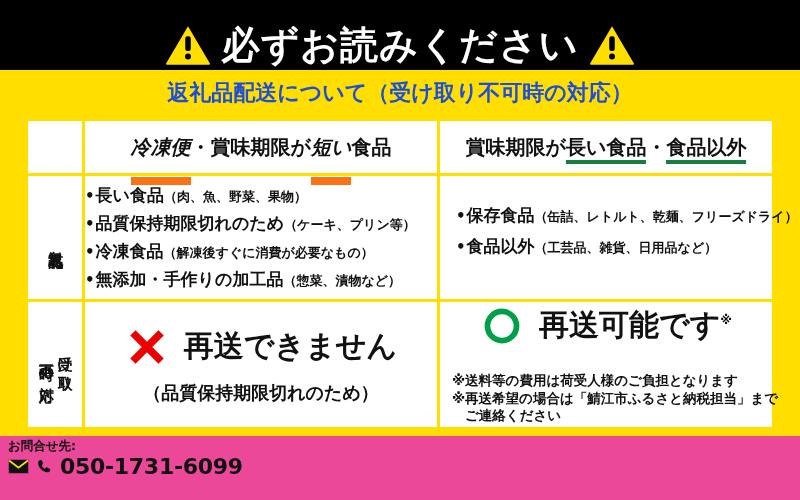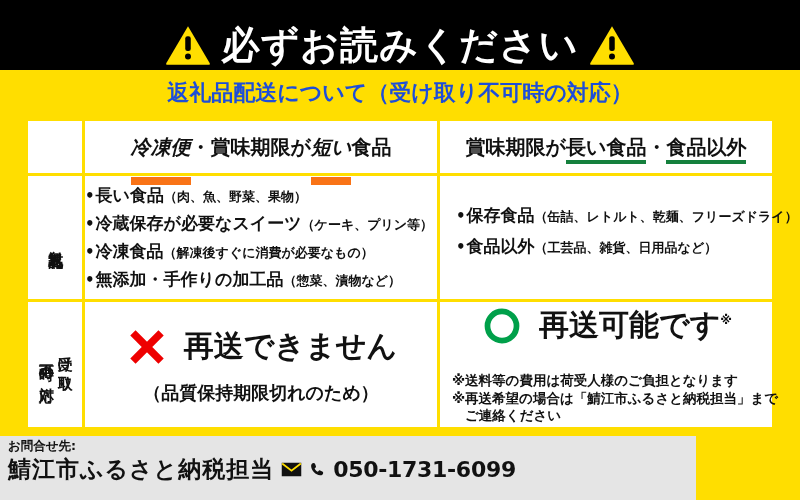--- a/index.html
+++ b/index.html
@@ -206,23 +206,23 @@
     line-height: 1.33;
     white-space: nowrap;
   }
   .note-indent { padding-left: 13px; }
 
   
   .footer {
     position: absolute;
     left: 0;
     top: 436px;
-    width: 696px;
+    width: 800px;
     height: 64px;
-    background: #e5e5e5;
+    background: #ec4899;
     padding: 2px 0 0 8px;
     box-sizing: border-box;
   }
   .footer-label {
     font-size: 12.5px;
     font-weight: bold;
     color: #111111;
     line-height: 1.2;
     margin-bottom: 1px;
   }
@@ -295,21 +295,21 @@
           </td>
         </tr>
 
         <tr>
           <td class="rowhead-cell">
             <span class="vert-text">対象返礼品</span>
           </td>
           <td class="list-cell">
             <ul class="bullet-list">
               <li><span>長い食品</span><span class="paren">（肉、魚、野菜、果物）</span></li>
-              <li><span>冷蔵保存が必要なスイーツ</span><span class="paren">（ケーキ、プリン等）</span></li>
+              <li><span>品質保持期限切れのため</span><span class="paren">（ケーキ、プリン等）</span></li>
               <li><span>冷凍食品</span><span class="paren">（解凍後すぐに消費が必要なもの）</span></li>
               <li><span>無添加・手作りの加工品</span><span class="paren">（惣菜、漬物など）</span></li>
             </ul>
           </td>
           <td class="list-cell right-list">
             <ul class="bullet-list">
               <li><span>保存食品</span><span class="paren">（缶詰、レトルト、乾麺、フリーズドライ）</span></li>
               <li><span>食品以外</span><span class="paren">（工芸品、雑貨、日用品など）</span></li>
             </ul>
           </td>
@@ -345,21 +345,20 @@
             </div>
           </td>
         </tr>
       </tbody>
     </table>
   </div>
 
   <div class="footer">
     <div class="footer-label">お問合せ先:</div>
     <div class="footer-main">
-      <span class="footer-org">鯖江市ふるさと納税担当</span>
       <svg class="mail-icon" viewBox="0 0 28 20">
         <rect x="1" y="1" width="26" height="18" fill="#111111"></rect>
         <path d="M1.5 2 L14 11.5 L26.5 2" fill="none" stroke="#FFDE00" stroke-width="2.4"></path>
       </svg>
       <svg class="phone-icon" viewBox="0 0 24 24">
         <path d="M6.6 2.2c1 0 1.6.5 2 1.5l1.2 3c.3.9.1 1.6-.7 2.2l-1.2.9c.9 2 2.5 3.7 4.6 4.8l1-1.3c.6-.8 1.3-1 2.2-.6l3 1.3c1 .4 1.4 1.1 1.3 2.1-.2 2.2-2 3.6-4.2 3.4C9.2 18.6 3.6 12.9 3 6.6 2.8 4.2 4.3 2.4 6.6 2.2z" fill="#111111"></path>
       </svg>
       <span class="footer-phone">050-1731-6099</span>
 
     </div>

